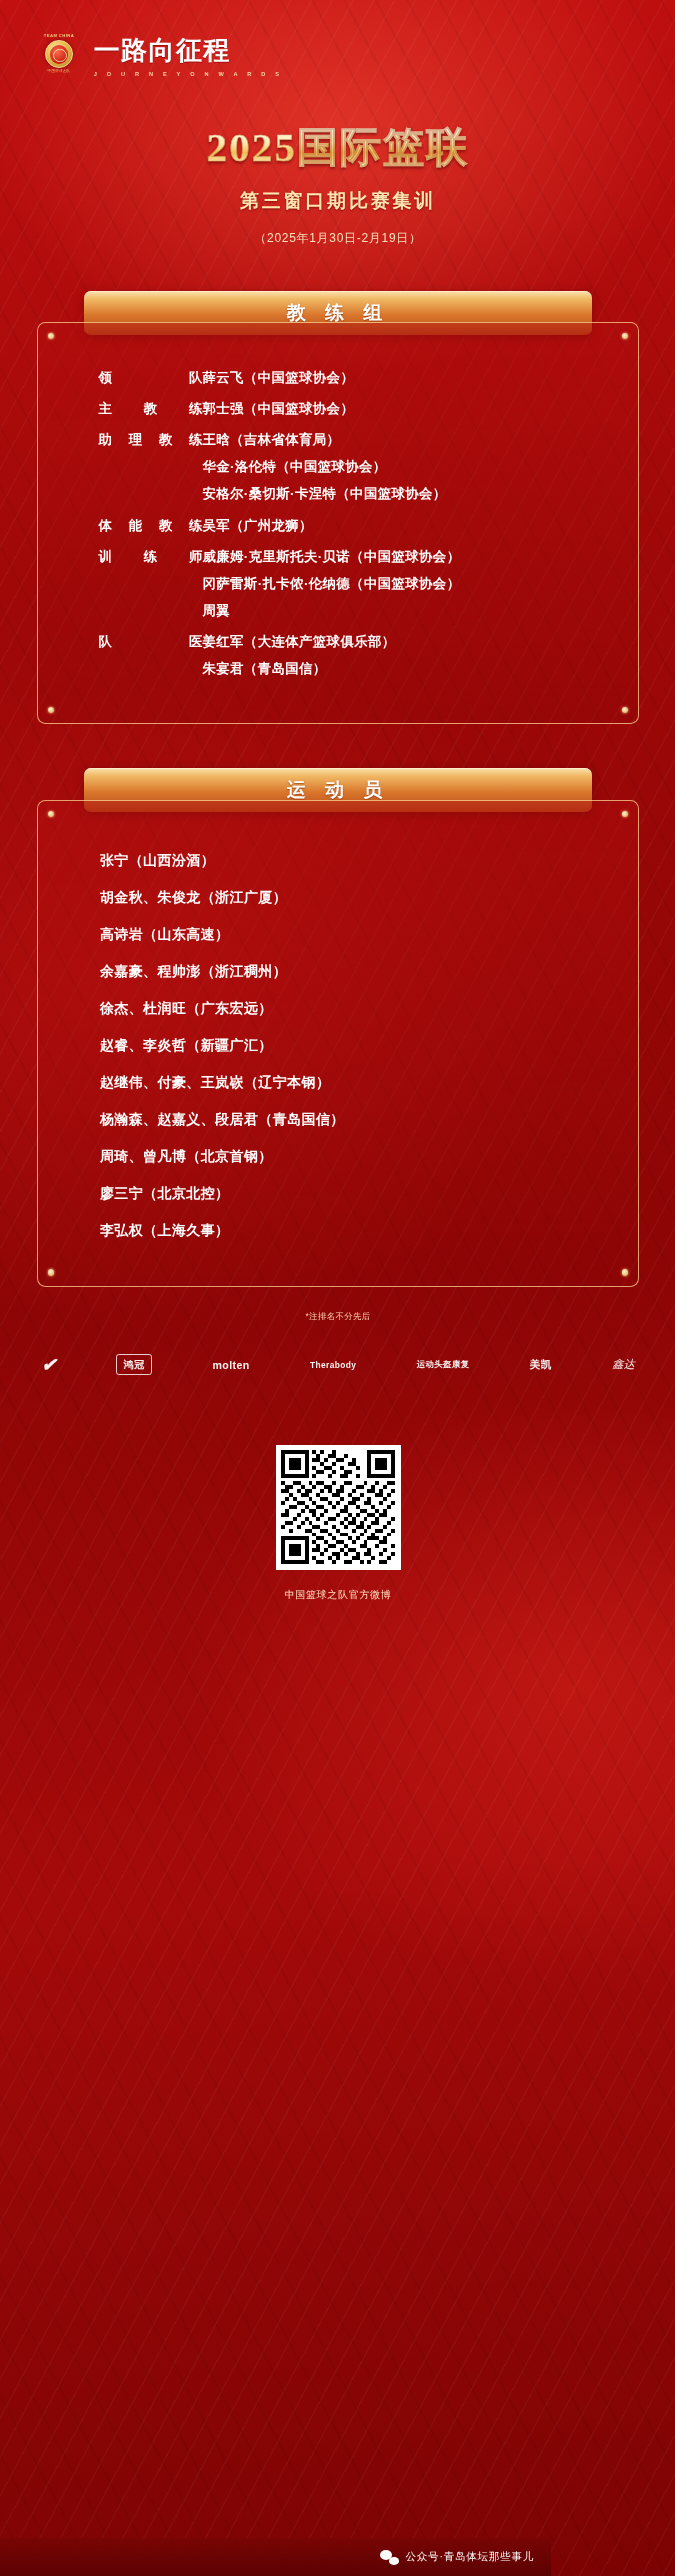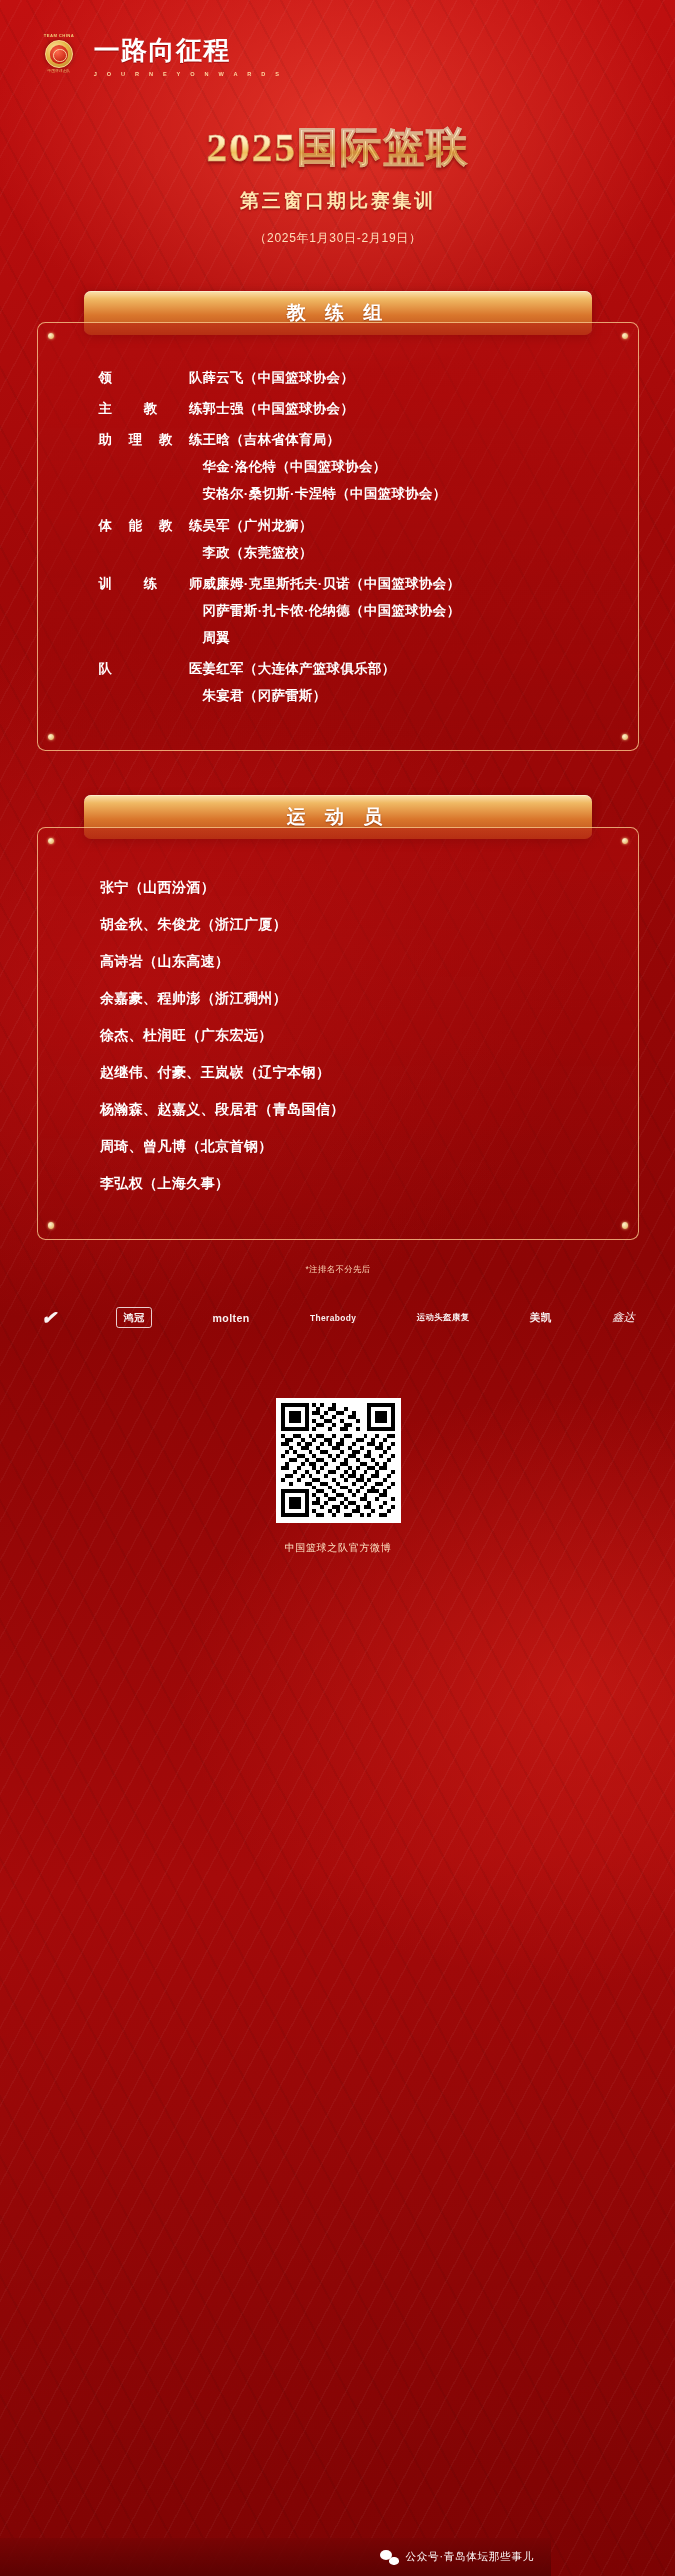--- a/index.html
+++ b/index.html
@@ -332,21 +332,20 @@
           </div>
           <div class="coach-row">
             <div class="coach-role">
               <span>体</span>
               <span>能</span>
               <span>教</span>
               <span>练</span>
             </div>
             <div class="coach-names">
               <div class="coach-name">吴军（广州龙狮）</div>
-              <div class="coach-name">李政（东莞篮校）</div>
             </div>
           </div>
           <div class="coach-row">
             <div class="coach-role">
               <span>训</span>
               <span>练</span>
               <span>师</span>
             </div>
             <div class="coach-names">
               <div class="coach-name">威廉姆·克里斯托夫·贝诺（中国篮球协会）</div>
@@ -354,21 +353,21 @@
               <div class="coach-name">周翼</div>
             </div>
           </div>
           <div class="coach-row">
             <div class="coach-role">
               <span>队</span>
               <span>医</span>
             </div>
             <div class="coach-names">
               <div class="coach-name">姜红军（大连体产篮球俱乐部）</div>
-              <div class="coach-name">朱宴君（冈萨雷斯）</div>
+              <div class="coach-name">朱宴君（青岛国信）</div>
             </div>
           </div>
         </div>
     </div>
   </div>
 
   <div class="section">
     <div class="section-header-wrap">
       <div class="section-header">
         <span class="section-header-text">运 动 员</span>
@@ -378,23 +377,25 @@
       <span class="corner c-tl"></span>
       <span class="corner c-tr"></span>
       <span class="corner c-bl"></span>
       <span class="corner c-br"></span>
       <div class="players" id="player-list">
           <div class="player-line">张宁（山西汾酒）</div>
           <div class="player-line">胡金秋、朱俊龙（浙江广厦）</div>
           <div class="player-line">高诗岩（山东高速）</div>
           <div class="player-line">余嘉豪、程帅澎（浙江稠州）</div>
           <div class="player-line">徐杰、杜润旺（广东宏远）</div>
+          <div class="player-line">赵睿、李炎哲（新疆广汇）</div>
           <div class="player-line">赵继伟、付豪、王岚嵚（辽宁本钢）</div>
           <div class="player-line">杨瀚森、赵嘉义、段居君（青岛国信）</div>
           <div class="player-line">周琦、曾凡博（北京首钢）</div>
+          <div class="player-line">廖三宁（北京北控）</div>
           <div class="player-line">李弘权（上海久事）</div>
         </div>
     </div>
     <div class="note">*注排名不分先后</div>
   </div>
 
   <div class="sponsors" id="sponsor-row">
       <div class="sponsor">
         <span class="sp-nike">✔</span>
       </div>

